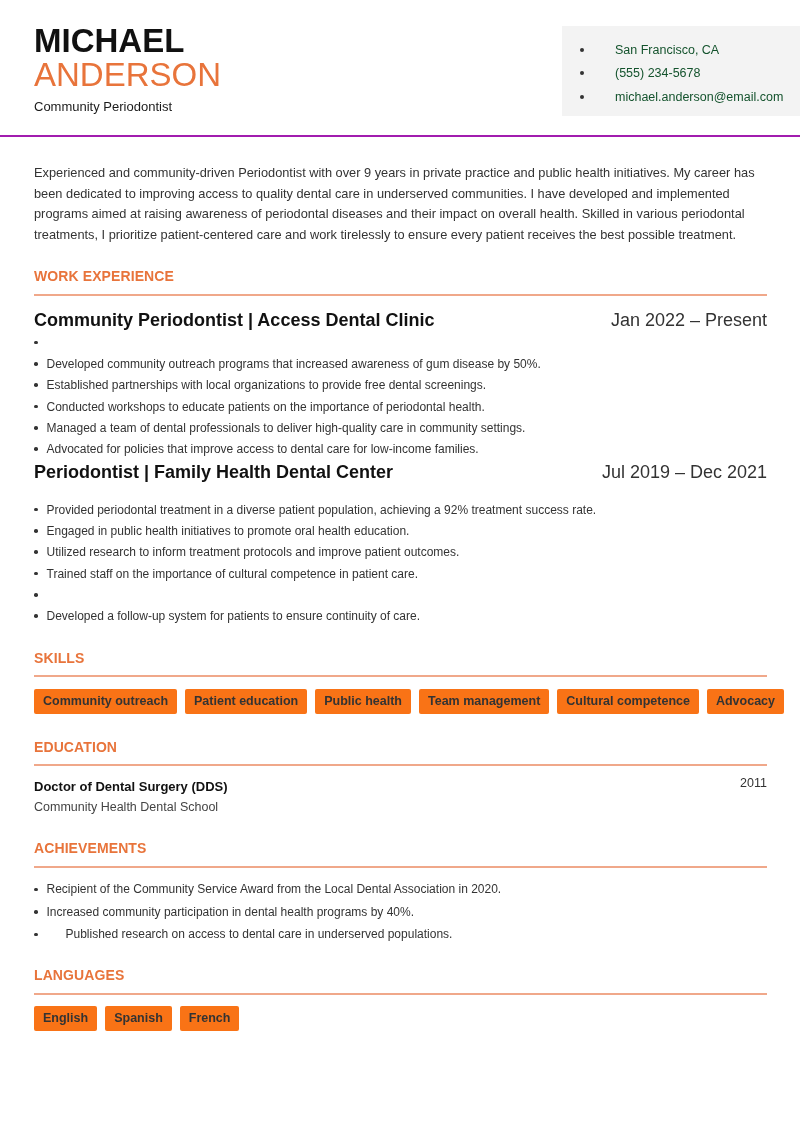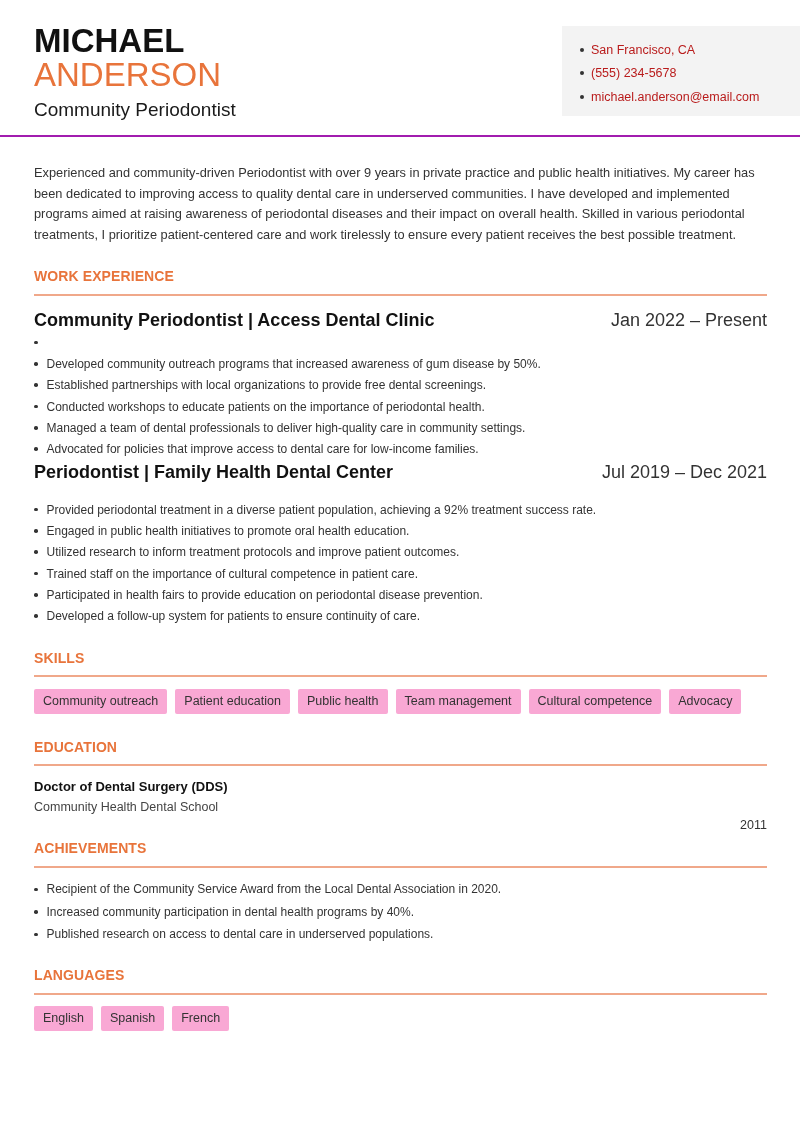--- a/index.html
+++ b/index.html
@@ -2,44 +2,44 @@
 <html><head>
 <meta charset="utf-8">
 <style>
   * { box-sizing: border-box; margin: 0; padding: 0; }
   html, body { width: 800px; height: 1130px; background: #ffffff; }
   body { font-family: "Liberation Sans", "DejaVu Sans", sans-serif; color: #1a1a1a; position: relative; overflow: hidden; }
 
   .header { position: absolute; left: 0; top: 0; width: 800px; height: 137px; border-bottom: 2px solid #a21caf; }
   .name-first { position: absolute; left: 34px; top: 22px; font-size: 33px; font-weight: 700; color: #111111; letter-spacing: 0px; line-height: 38px; }
   .name-last { position: absolute; left: 34px; top: 56px; font-size: 33px; font-weight: 400; color: #e8743b; line-height: 38px; }
-  .job-title { position: absolute; left: 34px; top: 99px; font-size: 19px; color: #1a1a1a; }
+  .job-title { position: absolute; left: 34px; top: 99px; font-size: 13px; color: #1a1a1a; }
 
   .contact-box { position: absolute; left: 562px; top: 26px; width: 238px; height: 90px; background: #f3f3f3; padding: 12px 0 0 18px; }
-  .contact-item { font-size: 12.5px; color: #b91c1c; height: 23.5px; line-height: 18px; display: flex; align-items: center; }
+  .contact-item { font-size: 12.5px; color: #14532d; height: 23.5px; line-height: 18px; display: flex; align-items: center; gap: 24px; }
   .bullet-dot { display: inline-block; width: 4px; height: 4px; background: #333; border-radius: 50%; margin-right: 7px; flex-shrink: 0; }
 
   .summary { position: absolute; left: 34px; top: 163px; width: 735px; font-size: 12.8px; line-height: 20.7px; color: #333; }
 
   .section-title { position: absolute; left: 34px; font-size: 14px; font-weight: 700; color: #e8743b; letter-spacing: 0.1px; }
   .section-rule { position: absolute; left: 34px; width: 733px; height: 1.5px; background: #f0a88a; }
 
   .job-head { position: absolute; left: 34px; width: 733px; display: flex; justify-content: space-between; }
   .job-role { font-size: 18px; font-weight: 700; color: #111; }
   .job-dates { font-size: 18px; color: #333; }
 
   .bullets { position: absolute; left: 34px; width: 733px; list-style: none; }
   .bullets li { font-size: 12px; color: #333; height: 21.3px; line-height: 16px; display: flex; align-items: center; }
   .bullets li .bullet-dot { width: 3.5px; height: 3.5px; margin-right: 9px; margin-left: 0; }
 
   .chips { position: absolute; left: 34px; display: flex; gap: 8px; }
-  .chip { background: #f9a8d4; font-size: 12.5px; color: #333; padding: 0 9px; height: 25px; line-height: 25px; border-radius: 2px; }
+  .chip { background: #f97316; font-size: 12.5px; color: #333; padding: 0 9px; height: 25px; line-height: 25px; border-radius: 2px; font-weight: bold; }
 
   .edu-degree { position: absolute; left: 34px; top: 779px; font-size: 13px; font-weight: 700; color: #111; }
-  .edu-year { position: absolute; right: 33px; top: 818px; font-size: 12.5px; color: #333; }
+  .edu-year { position: absolute; right: 33px; top: 776px; font-size: 12.5px; color: #333; }
   .edu-school { position: absolute; left: 34px; top: 800px; font-size: 12.5px; color: #444; }
 </style>
 </head>
 <body>
 
 <div class="header">
   <div class="name-first">MICHAEL</div>
   <div class="name-last">ANDERSON</div>
   <div class="job-title">Community Periodontist</div>
 
@@ -110,21 +110,20 @@
   <li>
       <span class="bullet-dot"></span>
       <span>Utilized research to inform treatment protocols and improve patient outcomes.</span>
     </li>
   <li>
       <span class="bullet-dot"></span>
       <span>Trained staff on the importance of cultural competence in patient care.</span>
     </li>
   <li>
       <span class="bullet-dot"></span>
-      <span>Participated in health fairs to provide education on periodontal disease prevention.</span>
     </li>
   <li>
       <span class="bullet-dot"></span>
       <span>Developed a follow-up system for patients to ensure continuity of care.</span>
     </li>
 </ul>
 
 <div class="section-title" style="top:650px;">SKILLS</div>
 <div class="section-rule" style="top:675px;"></div>
 <div class="chips" style="top:689px;">
@@ -146,21 +145,21 @@
 <div class="section-rule" style="top:866px;"></div>
 <ul class="bullets" style="top:878px;">
   <li style="height:22.5px;">
       <span class="bullet-dot"></span>
       <span>Recipient of the Community Service Award from the Local Dental Association in 2020.</span>
     </li>
   <li style="height:22.5px;">
       <span class="bullet-dot"></span>
       <span>Increased community participation in dental health programs by 40%.</span>
     </li>
-  <li style="height:22.5px;">
+  <li style="height:22.5px;gap:19px;">
       <span class="bullet-dot"></span>
       <span>Published research on access to dental care in underserved populations.</span>
     </li>
 </ul>
 
 <div class="section-title" style="top:967px;">LANGUAGES</div>
 <div class="section-rule" style="top:993px;"></div>
 <div class="chips" style="top:1006px;">
   <span class="chip">English</span>
   <span class="chip">Spanish</span>

